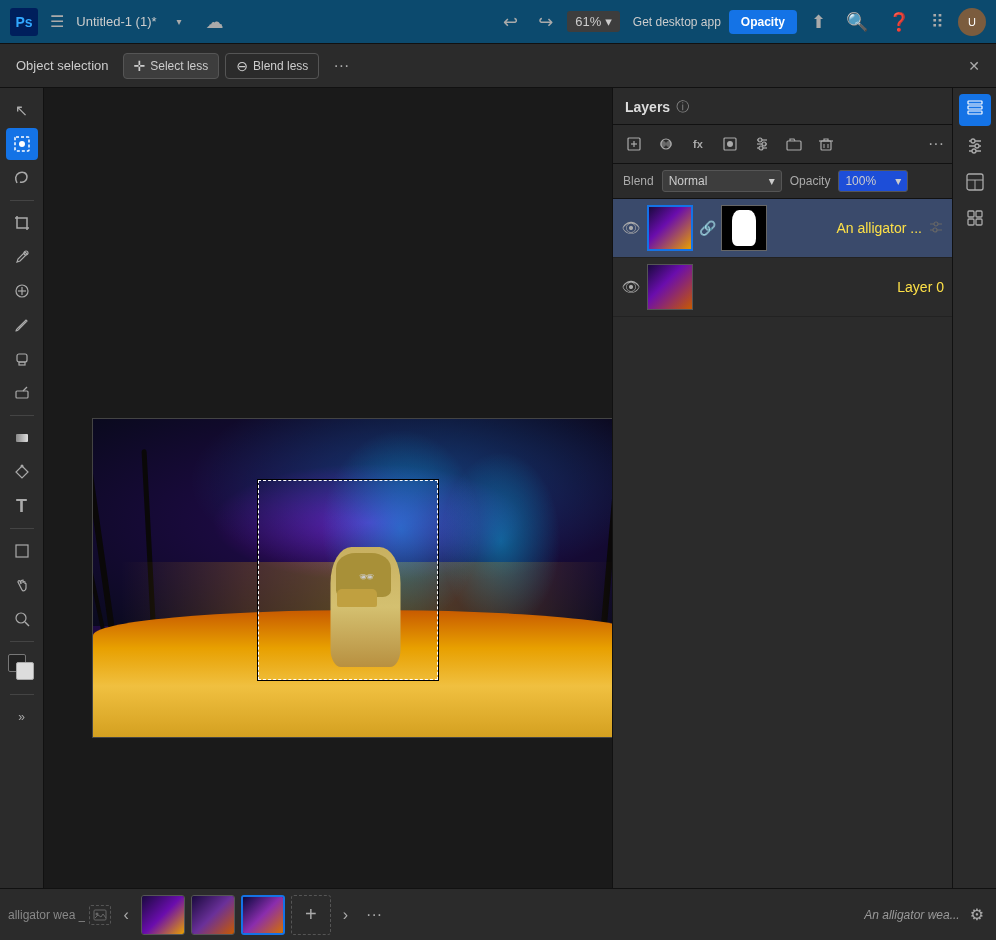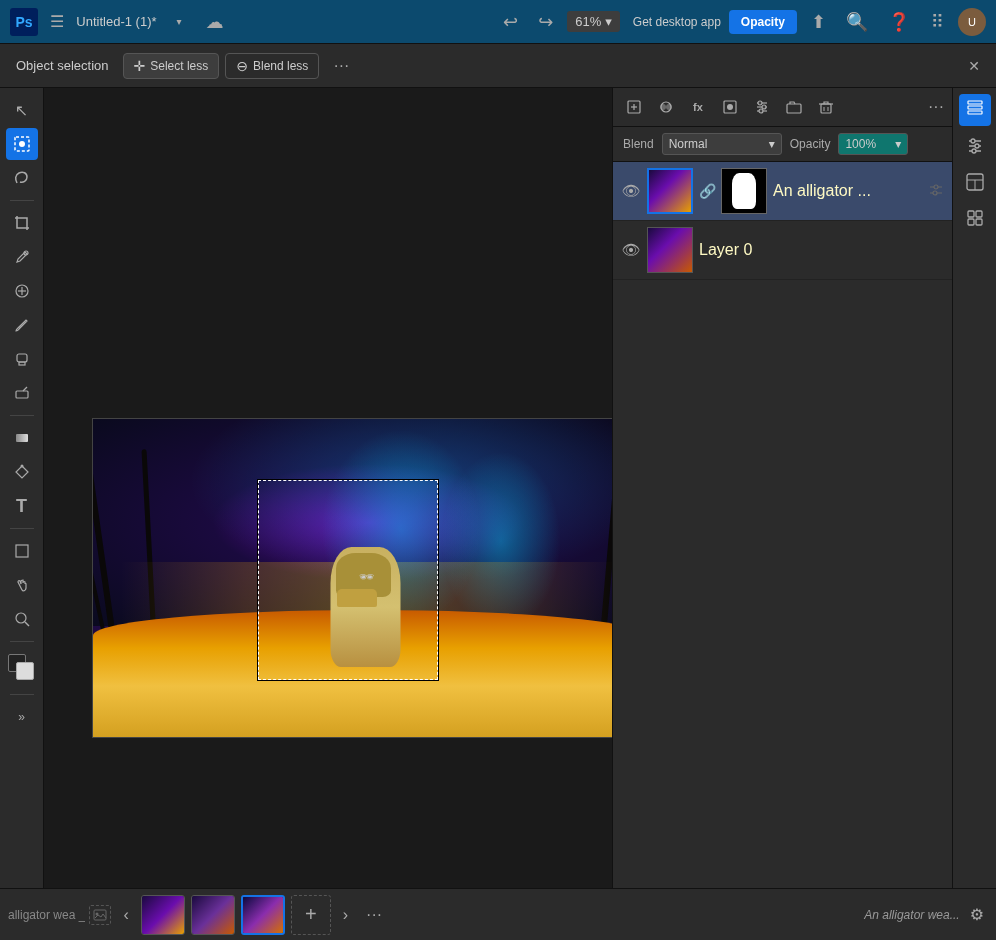--- a/index.html
+++ b/index.html
@@ -345,21 +345,21 @@
       align-items: center;
       justify-content: space-between;
       cursor: pointer;
     }
     .opacity-label {
       font-size: 12px;
       color: #aaa;
       flex-shrink: 0;
     }
     .opacity-select {
-      background: #0f766e;
+      background: #1d4ed8;
       border: 1px solid #555;
       color: #ccc;
       font-size: 12px;
       padding: 3px 6px;
       border-radius: 3px;
       width: 70px;
       display: flex;
       align-items: center;
       justify-content: space-between;
       cursor: pointer;
@@ -427,23 +427,24 @@
       height: 100%;
       background: linear-gradient(135deg, #1a0a3e 0%, #6a0dad 40%, #c85a00 100%);
     }
     .chain-icon {
       font-size: 14px;
       color: #666;
       width: 16px;
       text-align: center;
     }
     .layer-name {
-      font-size: 16px;
-      color: #fef9c3;
+      font-size: 14px;
+      color: #fde047;
       flex: 1;
+      text-align: right;
     }
     .layer-settings-icon {
       font-size: 14px;
       color: #666;
       cursor: pointer;
     }
 
     
     .bottom-bar {
       height: 52px;
@@ -697,20 +698,24 @@
 
       <div style="position:absolute;bottom:41%;left:50%;transform:translateX(-80%);width:40px;height:18px;background:#c0a040;border-radius:5px 5px 2px 2px;"></div>
 
       <div style="position:absolute;bottom:18%;left:30%;width:180px;height:200px;border:1.5px dashed #fff;pointer-events:none;box-shadow:0 0 0 1px #000;"></div>
     </div>
   </div>
 
   <div style="display:flex;flex-direction:row;flex-shrink:0;">
 
     <div class="right-panel">
+      <div class="layers-header">
+        <span class="layers-title">Layers</span>
+        <span class="layers-info-icon">ⓘ</span>
+      </div>
 
       <div class="layers-toolbar">
         <div class="layer-tool-btn">
           <svg width="16" height="16" viewBox="0 0 16 16" fill="none">
             <rect x="2" y="2" width="12" height="12" rx="1" stroke="#aaa" stroke-width="1.2"></rect>
             <line x1="8" y1="5" x2="8" y2="11" stroke="#aaa" stroke-width="1.2"></line>
             <line x1="5" y1="8" x2="11" y2="8" stroke="#aaa" stroke-width="1.2"></line>
           </svg>
         </div>
         <div class="layer-tool-btn">

